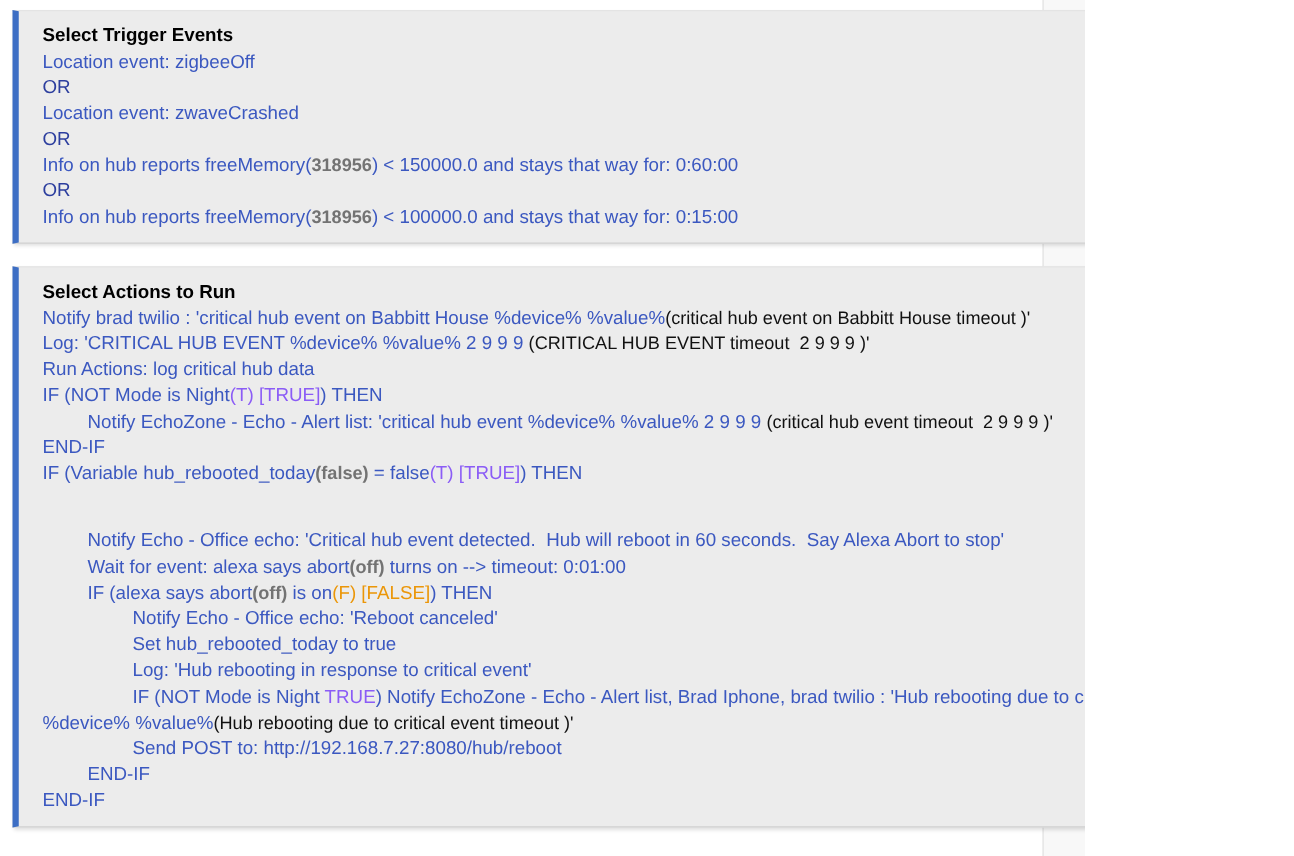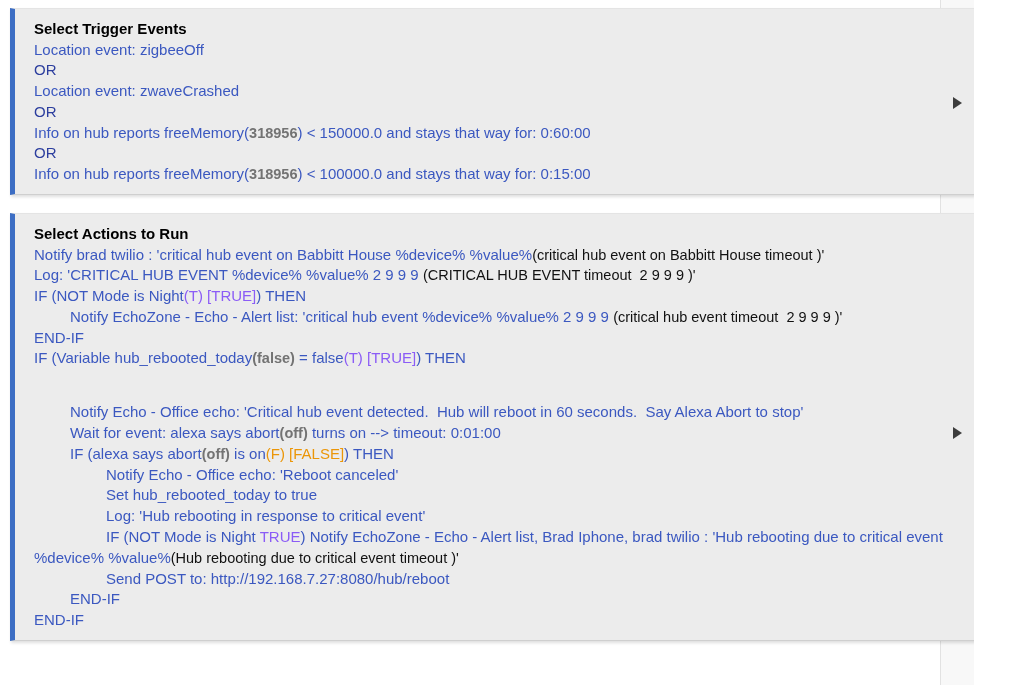--- a/index.html
+++ b/index.html
@@ -5,21 +5,21 @@
 <style>
   * { box-sizing: border-box; }
   html, body {
     margin: 0;
     padding: 0;
     background: #ffffff;
     font-family: "Liberation Sans", sans-serif;
   }
   .page {
     position: relative;
-    width: 974px;
+    width: 868px;
     height: 685px;
     overflow: hidden;
     background: #ffffff;
   }
 
   
   .outer-scroll-track {
     position: absolute;
     top: 0;
     right: 0;
@@ -113,20 +113,21 @@
       <div class="expander" id="trigger-expander" style="top: 87.5px;"></div>
     </div>
   </div>
 
   <div class="panel-wrap" id="panel-actions">
     <div class="panel">
       <div class="panel-title">Select Actions to Run</div>
       <div id="action-lines">
           <div class="rule-line"><span>Notify brad twilio : 'critical hub event on Babbitt House %device% %value%</span><span class="blk-n">(critical hub event on Babbitt House timeout )'</span></div>
           <div class="rule-line"><span>Log: 'CRITICAL HUB EVENT %device% %value% 2 9 9 9 </span><span class="blk-n">(CRITICAL HUB EVENT timeout  2 9 9 9 )'</span></div>
+          <div class="rule-line"><span>Run Actions: log critical hub data</span></div>
           <div class="rule-line"><span>IF (</span><span class="kw">NOT</span><span> Mode is Night</span><span class="tv">(T) [TRUE]</span><span>) THEN</span></div>
           <div class="rule-line" style="padding-left: 36px;"><span>Notify EchoZone - Echo - Alert list: 'critical hub event %device% %value% 2 9 9 9 </span><span class="blk-n">(critical hub event timeout  2 9 9 9 )'</span></div>
           <div class="rule-line"><span>END-IF</span></div>
           <div class="rule-line"><span>IF (Variable hub_rebooted_today</span><span class="blk">(false)</span><span> = false</span><span class="tv">(T) [TRUE]</span><span>) THEN</span></div>
           <div class="rule-line" style="padding-left: 36px; margin-top: 33px;"><span>Notify Echo - Office echo: 'Critical hub event detected.  Hub will reboot in 60 seconds.  Say Alexa Abort to stop'</span></div>
           <div class="rule-line" style="padding-left: 36px;"><span>Wait for event: alexa says abort</span><span class="blk">(off)</span><span> turns on --&gt; timeout: 0:01:00</span></div>
           <div class="rule-line" style="padding-left: 36px;"><span>IF (alexa says abort</span><span class="blk">(off)</span><span> is on</span><span class="fv">(F) [FALSE]</span><span>) THEN</span></div>
           <div class="rule-line" style="padding-left: 72px;"><span>Notify Echo - Office echo: 'Reboot canceled'</span></div>
           <div class="rule-line" style="padding-left: 72px;"><span>Set hub_rebooted_today to true</span></div>
           <div class="rule-line" style="padding-left: 72px;"><span>Log: 'Hub rebooting in response to critical event'</span></div>

